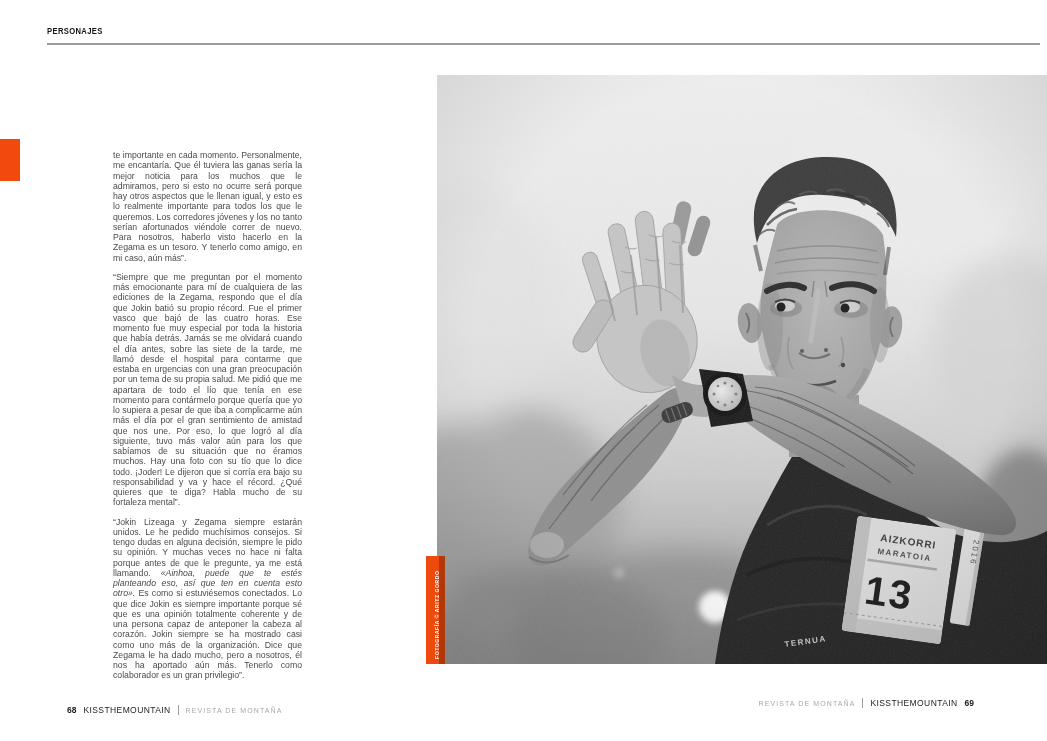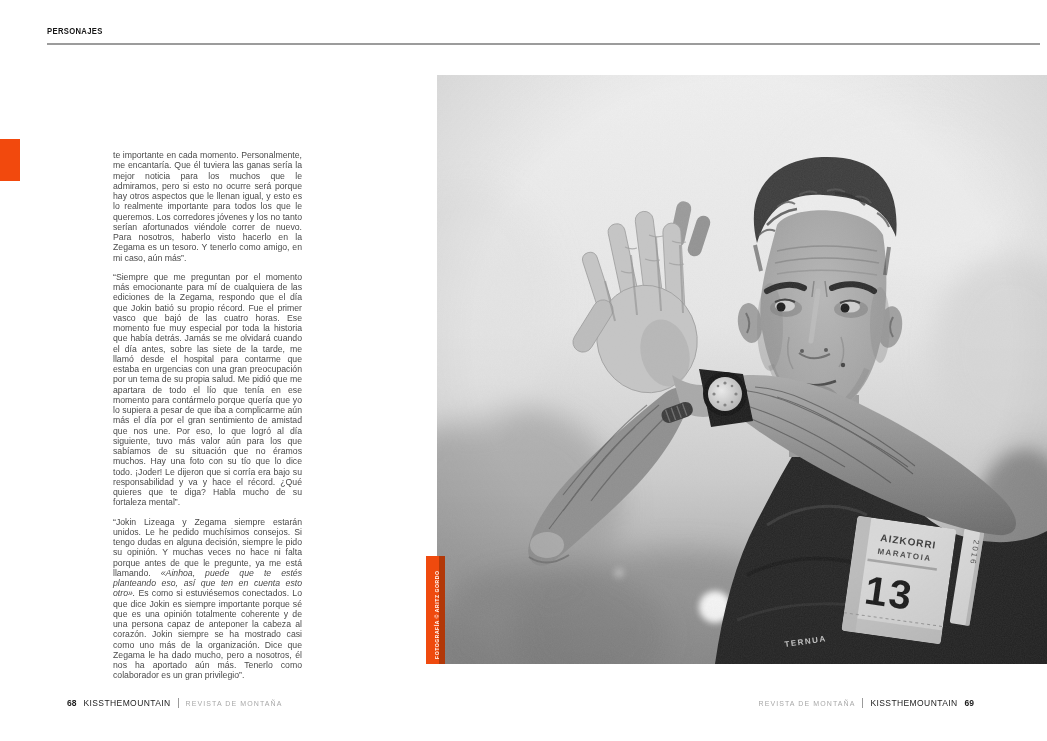--- a/index.html
+++ b/index.html
@@ -42,21 +42,21 @@
   .credit-strip span{
     position:absolute;left:14px;bottom:5px;
     transform-origin:0 100%;transform:rotate(-90deg);
     white-space:nowrap;color:#ffffff;font-size:5px;font-weight:bold;letter-spacing:.6px;
   }
   
   .footer{
     position:absolute;top:698px;display:flex;align-items:center;gap:7px;
     font-size:8.5px;color:#1c1c1c;white-space:nowrap;
   }
-  .footer-left{left:67px;}
+  .footer-left{left:67px;margin-top:7px;}
   .footer-right{right:73px;}
   .page-num{font-weight:bold;}
   .brand{font-weight:normal;letter-spacing:.4px;}
   .tagline{color:#a8a8a8;font-size:7px;letter-spacing:1.1px;}
   .divider{width:1px;height:10px;background:#9b9b9b;}
 </style>
 </head>
 <body>
 
 <div class="section-label">PERSONAJES</div>

